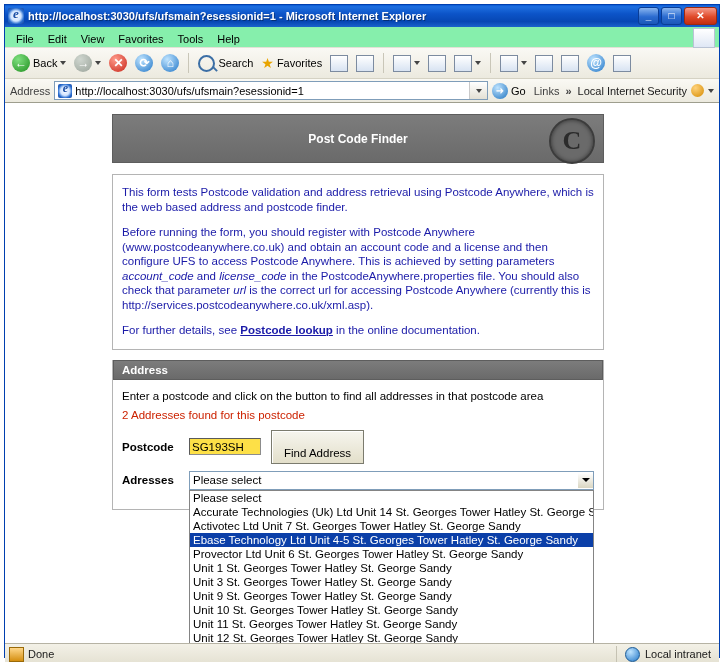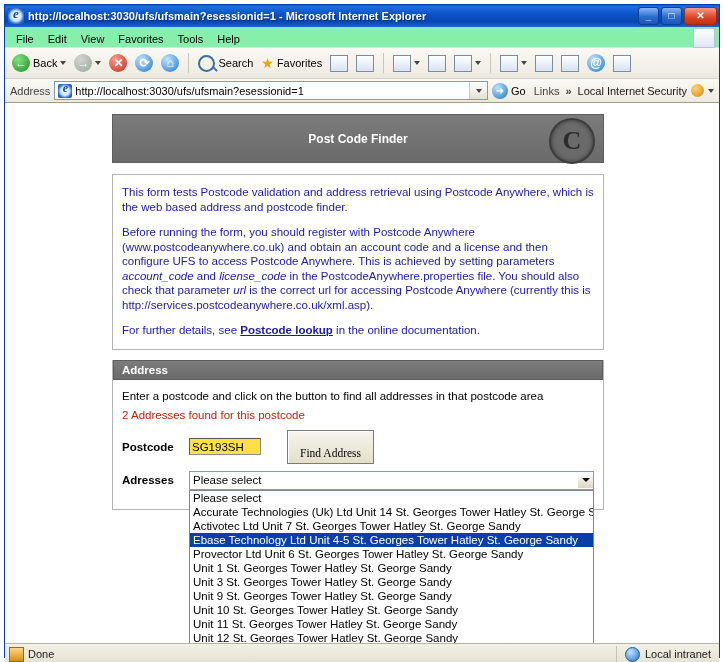--- a/index.html
+++ b/index.html
@@ -376,28 +376,28 @@
     border: 1px solid #8c8c8c;
     border-top-color: #5a5a5a;
     border-left-color: #5a5a5a;
     background: #fde047;
     font-size: 11.5px;
     padding: 0 2px;
     box-sizing: border-box;
     font-family: "Liberation Sans", sans-serif;
   }
   .find-btn {
-    margin-left: 26px;
+    margin-left: 10px;
     height: 21px;
     padding: 16px 12px;
     background: #ece9d8;
     background: linear-gradient(to bottom, #f6f5ee, #e3dfca);
     border: 1px solid #7b7b6e;
     font-size: 11.5px;
-    font-family: Liberation Serif, serif;
+    font-family: Liberation Sans, sans-serif;
     color: #000;
     box-shadow: inset 1px 1px 0 #ffffff;
   }
 
   
   .combo-wrap {
     position: relative;
     flex: 1;
   }
   .combo {

